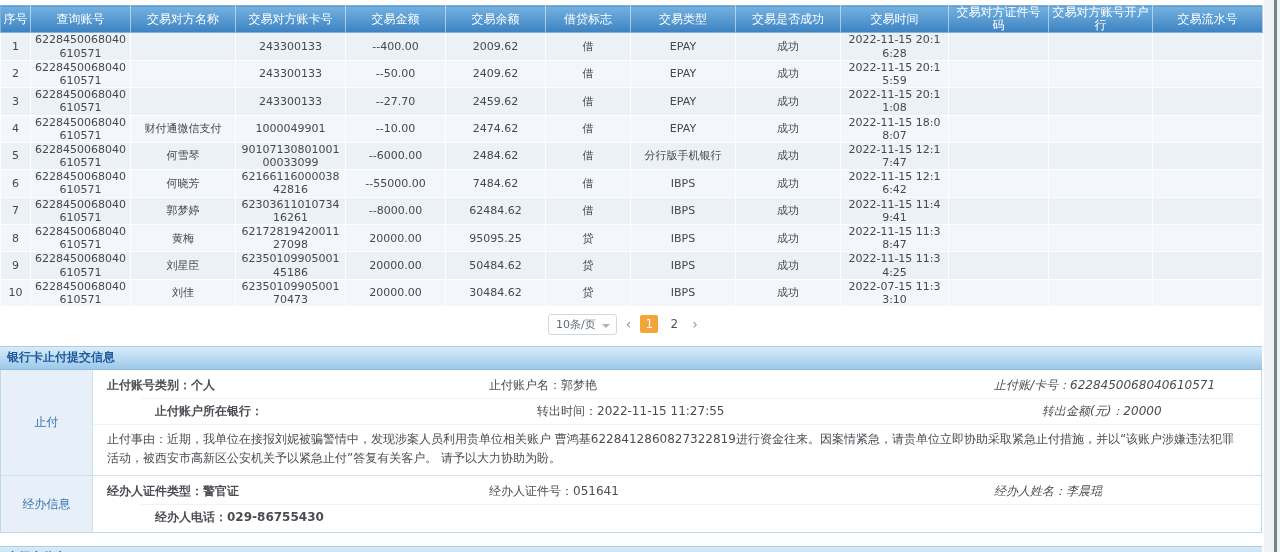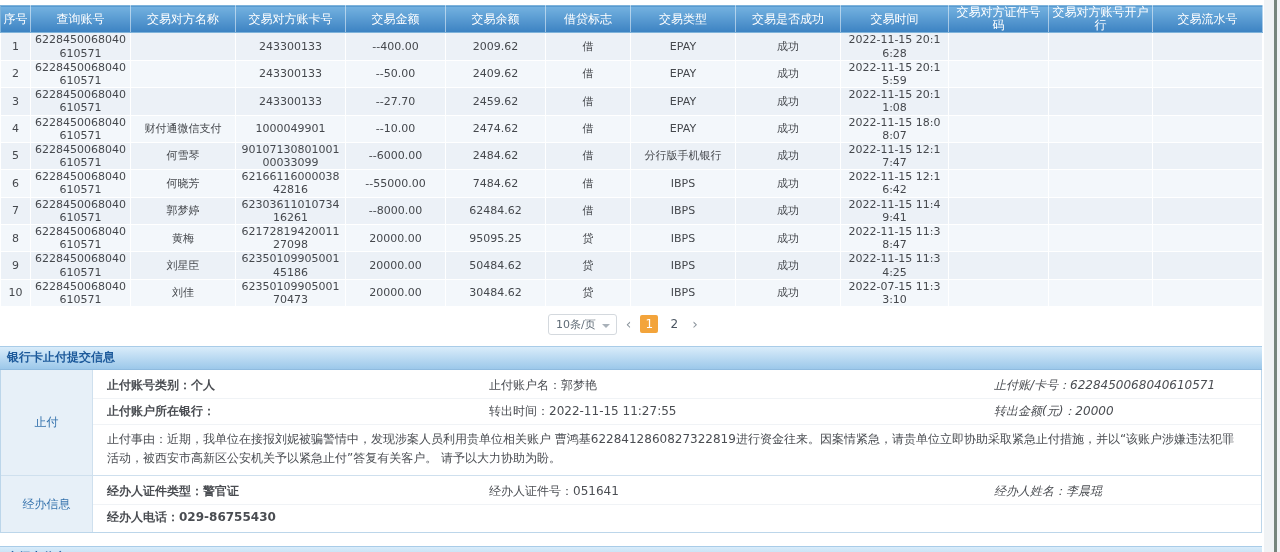--- a/index.html
+++ b/index.html
@@ -44,21 +44,21 @@
 
   
   .panel { width:1262px; border:1px solid #bcd6ea; border-top:none; background:#fff; }
   .panel-row { display:flex; align-items:stretch; }
   .panel-row + .panel-row { border-top:1px solid #cfe0ee; }
   .panel-label { width:92px; background:#e7f0f8; color:#3673ad; font-size:12px;
     display:flex; align-items:center; justify-content:center; border-right:1px solid #cfe0ee; }
   .panel-content { flex:1; padding:2px 0; }
   .field-row { display:flex; align-items:center; min-height:26px;
     padding-left:14px; font-size:12px; color:#4a4d52; }
-  .field-row + .field-row { border-top:1px solid #f0f3f6; }
+  .field-row + .field-row { border-top:1px solid #f0f3f6;margin-left:48px; }
   .fc1 { width:382px;font-weight:bold; } .fc2 { width:505px; } .fc3 { flex:1;font-style:italic; }
   .reason { border-top:1px solid #f0f3f6; padding:5px 16px 6px 14px;
     font-size:12px; color:#4a4d52; line-height:1.55; }
 
   
   .right-gutter { position:absolute; top:0; right:0; width:16px; height:552px;
     background:#f0f3f5; }
   .right-edge-line { position:absolute; top:0; right:3px; width:3px; height:552px;
     background:#76857c; }
 

